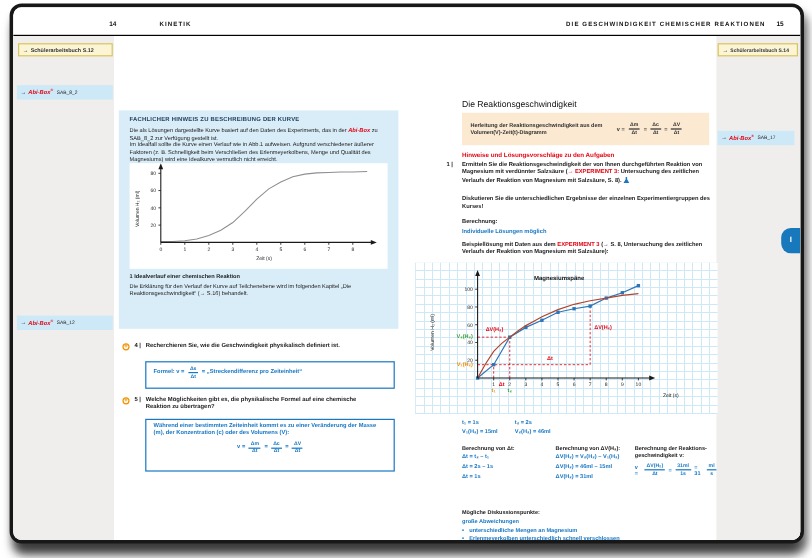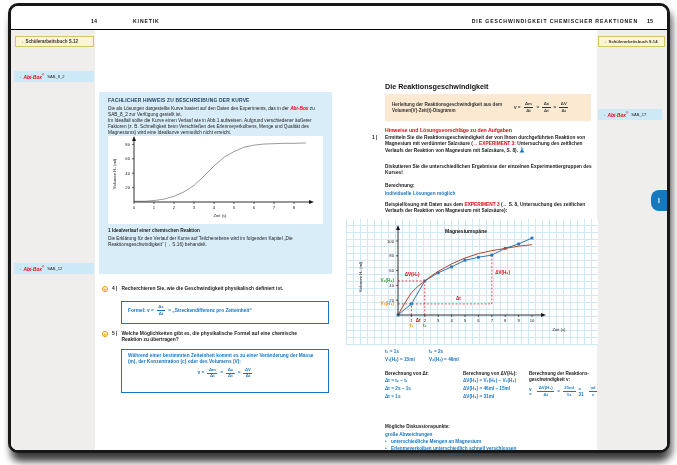--- a/index.html
+++ b/index.html
@@ -36,21 +36,21 @@
   .plus{width:6px;height:6px;border:.9px solid #f39200;border-radius:50%;color:#f39200;
     font-size:5.6px;line-height:5.4px;text-align:center;flex:0 0 auto;font-weight:bold;box-sizing:border-box;}
   .tnum{font-size:4.9px;font-weight:bold;color:#222;white-space:nowrap;}
   .ttext{font-size:4.9px;font-weight:bold;color:#222;line-height:6px;}
   .fbox{position:absolute;border:1px solid #1777c4;color:#1777c4;background:#fff;
     box-sizing:border-box;padding:3px 6px;font-size:4.8px;line-height:5.8px;}
   .mrow{display:flex;align-items:center;gap:3px;font-weight:bold;}
   .frac{display:inline-block;text-align:center;line-height:1;font-size:4.3px;font-weight:bold;}
   .frac .fn{display:block;border-bottom:.8px solid currentColor;padding:0 1.5px .6px;}
   .frac .fd{display:block;padding-top:.6px;}
-  .rp-head{position:absolute;left:374px;top:52px;font-size:7.2px;font-weight:bold;color:#111;}
+  .rp-head{position:absolute;left:374px;top:52px;font-size:7.2px;font-weight:normal;color:#111;}
   .obox{position:absolute;left:374px;top:64px;width:206px;height:27px;background:#fbe9d2;
     display:flex;align-items:center;gap:10px;padding:2px 7px;box-sizing:border-box;}
   .obox .olabel{font-size:4.6px;font-weight:bold;color:#333;width:112px;line-height:5.6px;}
   .obox .mrow{color:#333;font-size:4.6px;}
   .redhead{position:absolute;left:374px;top:97px;font-size:5.2px;font-weight:bold;color:#e30613;}
   .body-t{font-size:4.8px;line-height:5.9px;color:#222;font-weight:bold;}
   .red{color:#e30613;}
   .blue{color:#1777c4;}
   .graph-paper{position:absolute;left:335px;top:189px;width:252px;height:126px;background:
     repeating-linear-gradient(0deg,#cfe8f6 0 .8px,transparent .8px 7px),

